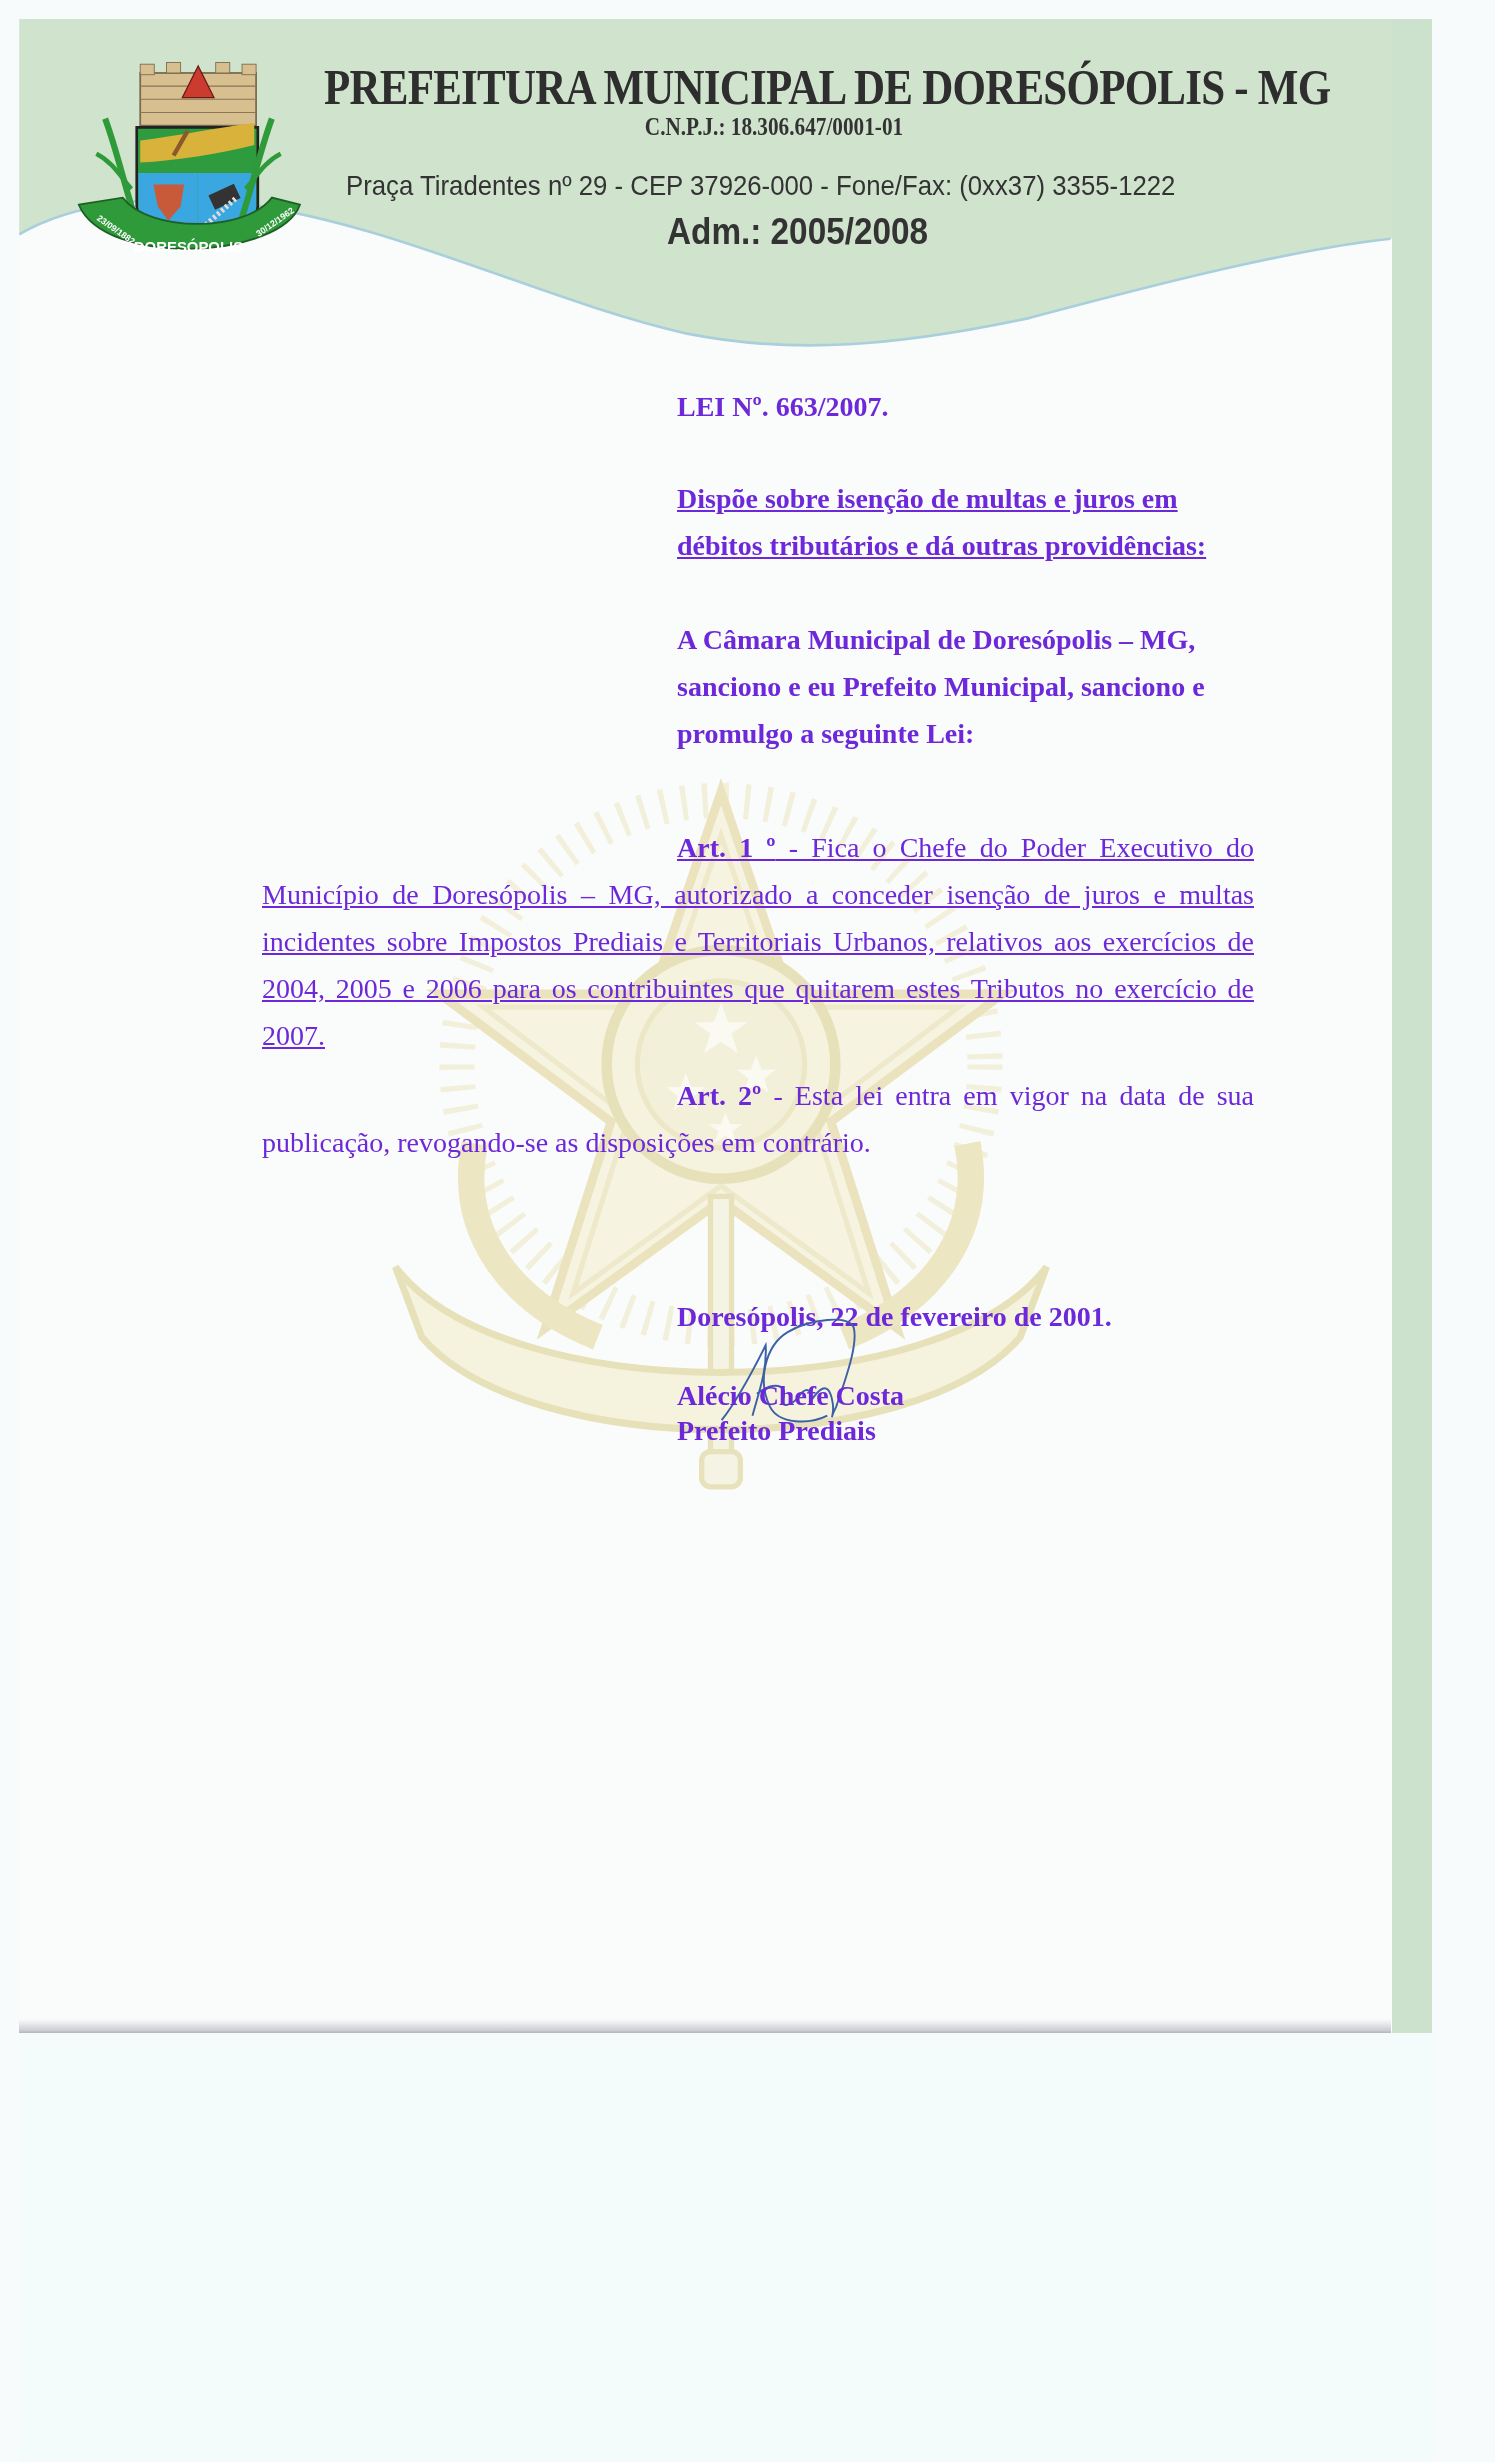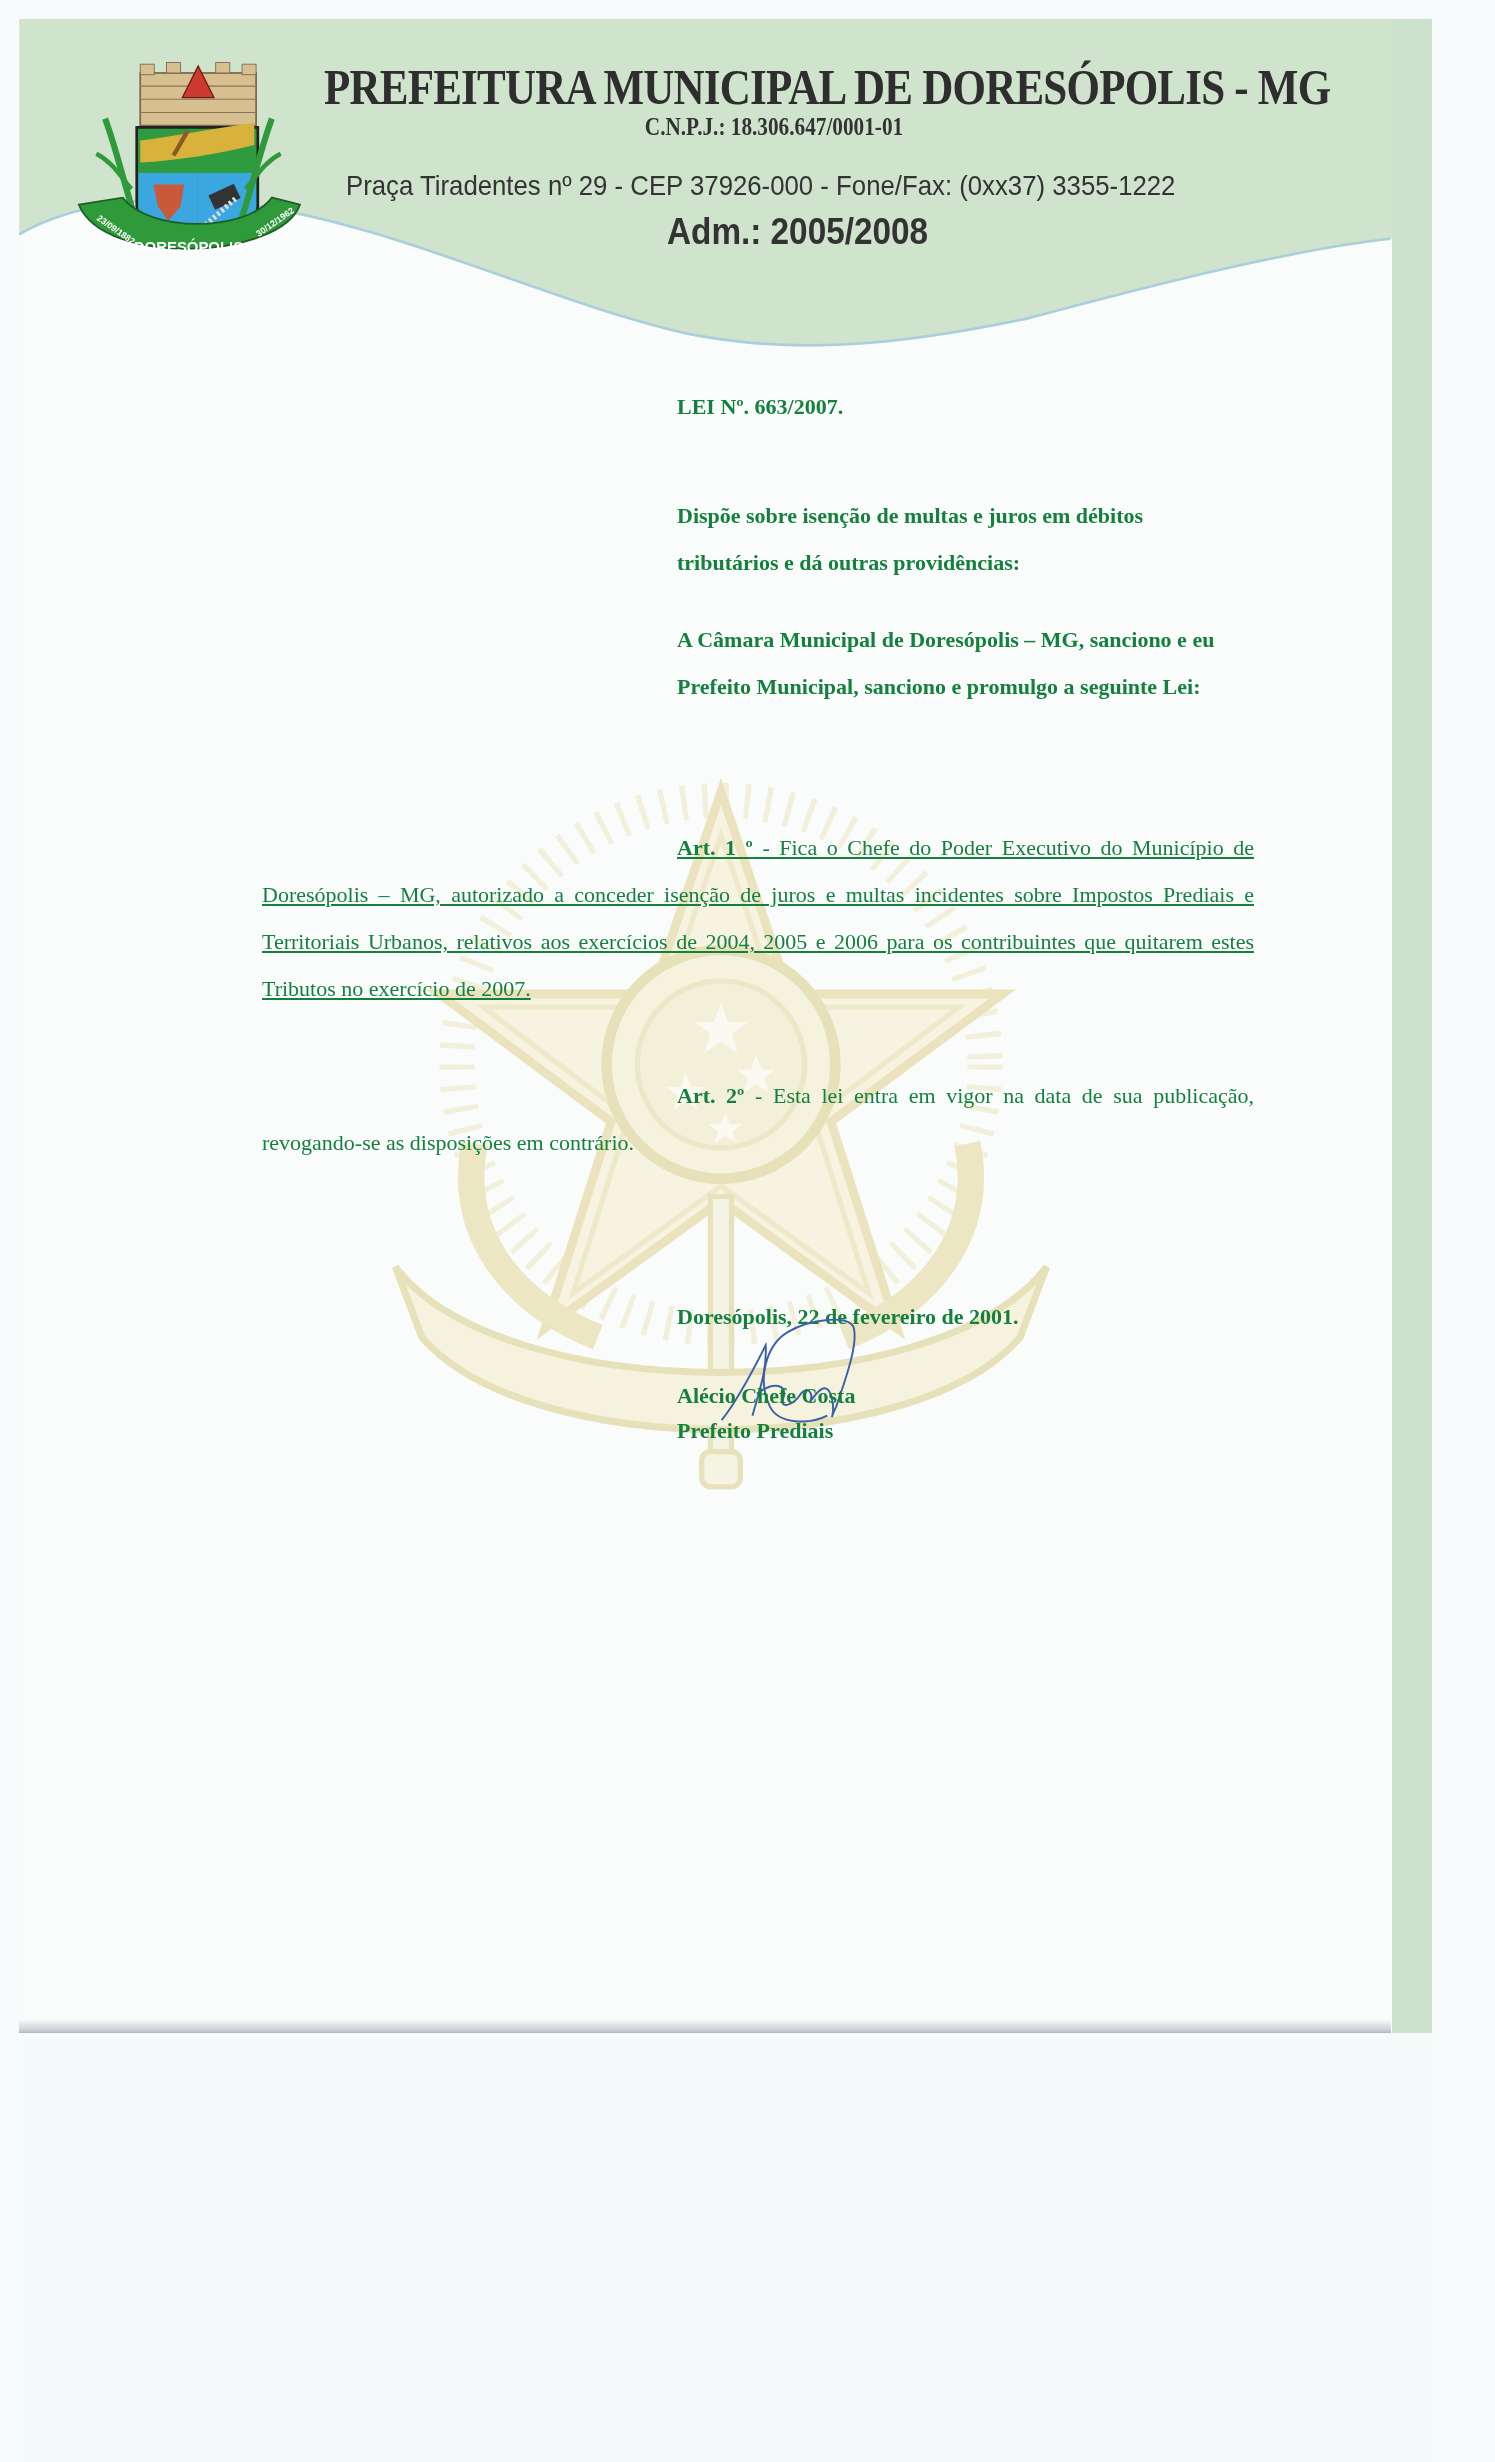--- a/index.html
+++ b/index.html
@@ -34,24 +34,24 @@
     position:absolute; left:346px; top:170px; white-space:nowrap;
     font-family:"Liberation Sans", sans-serif; font-size:28px; color:#333;
     transform:scaleX(0.92); transform-origin:left top;
   }
   .hdr-adm {
     position:absolute; left:667px; top:211px; white-space:nowrap;
     font-family:"Liberation Sans", sans-serif; font-weight:bold; font-size:37px; color:#333;
     transform:scaleX(0.9); transform-origin:left top;
   }
   .watermark { position:absolute; left:369px; top:774px; width:704px; height:748px; opacity:0.55; }
-  .doc-text { position:absolute; color:#15803d; font-size:22px; line-height:47px; }
+  .doc-text { position:absolute; color:#6d28d9; font-size:28px; line-height:47px; }
   .bold { font-weight:bold; }
   .law-number { left:677px; top:383px; }
-  .ementa { left:677px; top:492px; width:563px; }
+  .ementa { left:677px; top:475px; width:563px;text-decoration:underline; }
   .preamble { left:677px; top:616px; width:598px; }
   .art { left:262px; width:992px; text-align:justify; text-align-last:left; }
   .art1 { top:824px;text-decoration:underline; }
   .art2 { top:1072px; }
   .art .indent { display:inline-block; width:415px; }
   .date-line { left:677px; top:1293px; }
   .signature { position:absolute; left:704px; top:1310px; width:185px; height:141px; }
   .signer { left:677px; top:1378px; line-height:35px; }
   .page-edge {
     position:absolute; left:19.3px; top:2019px; width:1372px; height:14px;

